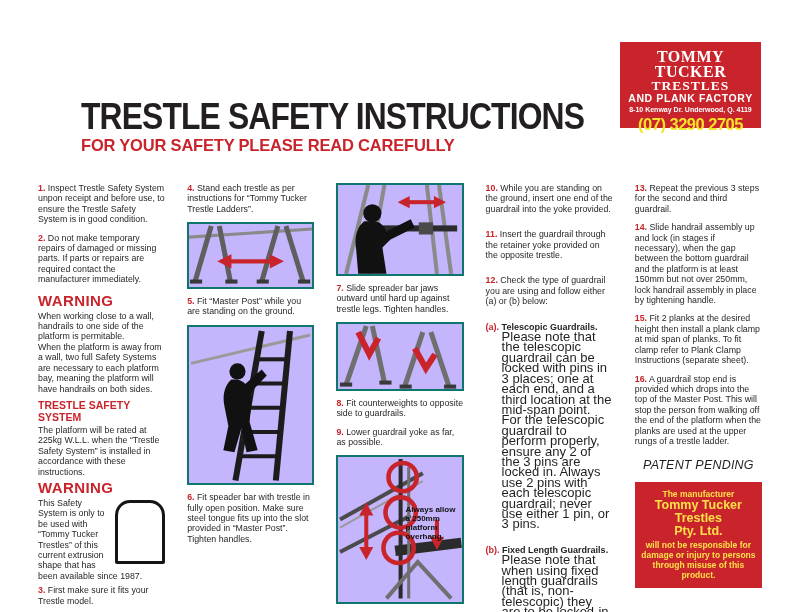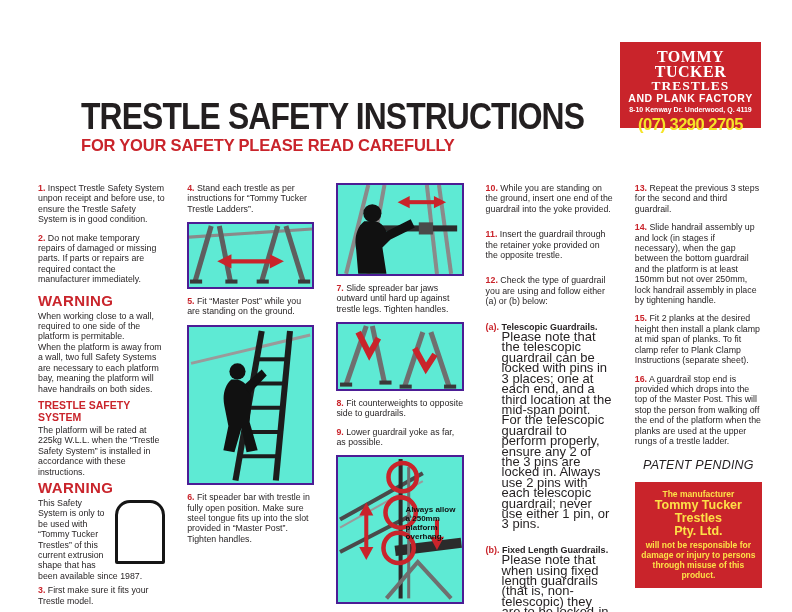--- a/index.html
+++ b/index.html
@@ -41,21 +41,21 @@
   }
   .step{font-size:8.8px;line-height:10.4px;margin:0 0 8px 0;}
   .step .num{color:var(--red);font-weight:bold;}
   .col4 .step{margin-bottom:15px;}
   .plain{font-size:8.8px;line-height:10.4px;margin:0;}
   .warning-title{color:var(--red);font-size:15px;font-weight:bold;letter-spacing:0.4px;line-height:16px;margin:3px 0 2px 0;}
   .sub-heading{color:var(--red);font-size:10.5px;font-weight:bold;line-height:12px;margin:5px 0 2px 0;}
   .g-head{font-size:9px;font-weight:bold;line-height:10.4px;margin:0;}
   .g-head .glabel{color:var(--red);}
   .g-body{font-size:13px;line-height:10.4px;margin:0 0 6px 16px;}
-  .illus{border:2px solid #4c1d95;background:#5eead4;margin:0 0 7px 0;position:relative;}
+  .illus{border:2px solid #0f766e;background:#c4b5fd;margin:0 0 7px 0;position:relative;}
   .illus svg{display:block;width:100%;height:auto;}
   .extrusion-shape{
     float:right;width:44px;height:58px;border:3px solid #151515;
     border-radius:15px 15px 2px 2px;margin:2px 0 2px 5px;background:#fff;
   }
   .patent{font-style:italic;font-size:12.5px;text-align:center;margin:12px 0 10px 0;letter-spacing:0.2px;}
   .disclaimer{background:var(--red);color:#fde047;text-align:center;font-weight:bold;padding:7px 5px 8px 5px;}
   .d-line1{font-size:8.5px;line-height:10px;}
   .d-line2{font-size:12.5px;line-height:13px;}
   .d-line3{font-size:12.5px;line-height:13px;}
@@ -83,21 +83,21 @@
   <div class="logo-email">Email: tommytuckertrestles@bigpond.com.au</div>
   <div class="logo-web">Web: www.tommytuckertrestles.com.au</div>
 </div>
 
 <div class="cols">
 
   <div class="col col1">
     <p class="step"><span class="num">1.</span> <span>Inspect Trestle Safety System unpon receipt and before use, to ensure the Trestle Safety System is in good condition.</span></p>
     <p class="step"><span class="num">2.</span> <span>Do not make temporary repairs of damaged or missing parts. If parts or repairs are required contact the manufacturer immediately.</span></p>
     <div class="warning-title">WARNING</div>
-    <p class="plain">When working close to a wall, required to one side of the platform is permitable.</p>
+    <p class="plain">When working close to a wall, handrails to one side of the platform is permitable.</p>
     <p class="plain">When the platform is away from a wall, two full Safety Systems are necessary to each platform bay, meaning the platform will have handrails on both sides.</p>
     <div class="sub-heading">TRESTLE SAFETY SYSTEM</div>
     <p class="plain">The platform will be rated at 225kg W.L.L. when the “Trestle Safety System” is installed in accordance with these instructions.</p>
     <div class="warning-title">WARNING</div>
     <div>
       <div class="extrusion-shape"></div>
       <p class="plain">This Safety System is only to be used with “Tommy Tucker Trestles” of this current extrusion shape that has been available since 1987.</p>
     </div>
     <p class="step" style="margin-top:4px;"><span class="num">3.</span> <span>First make sure it fits your Trestle model.</span></p>
   </div>

